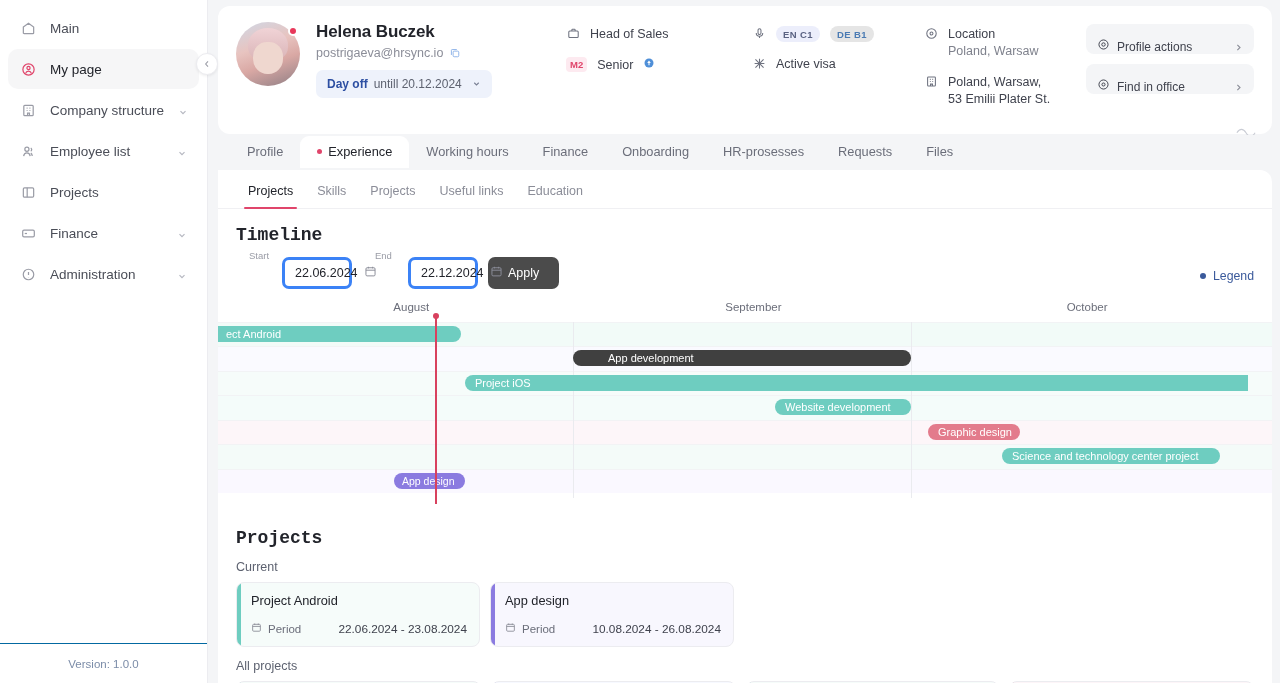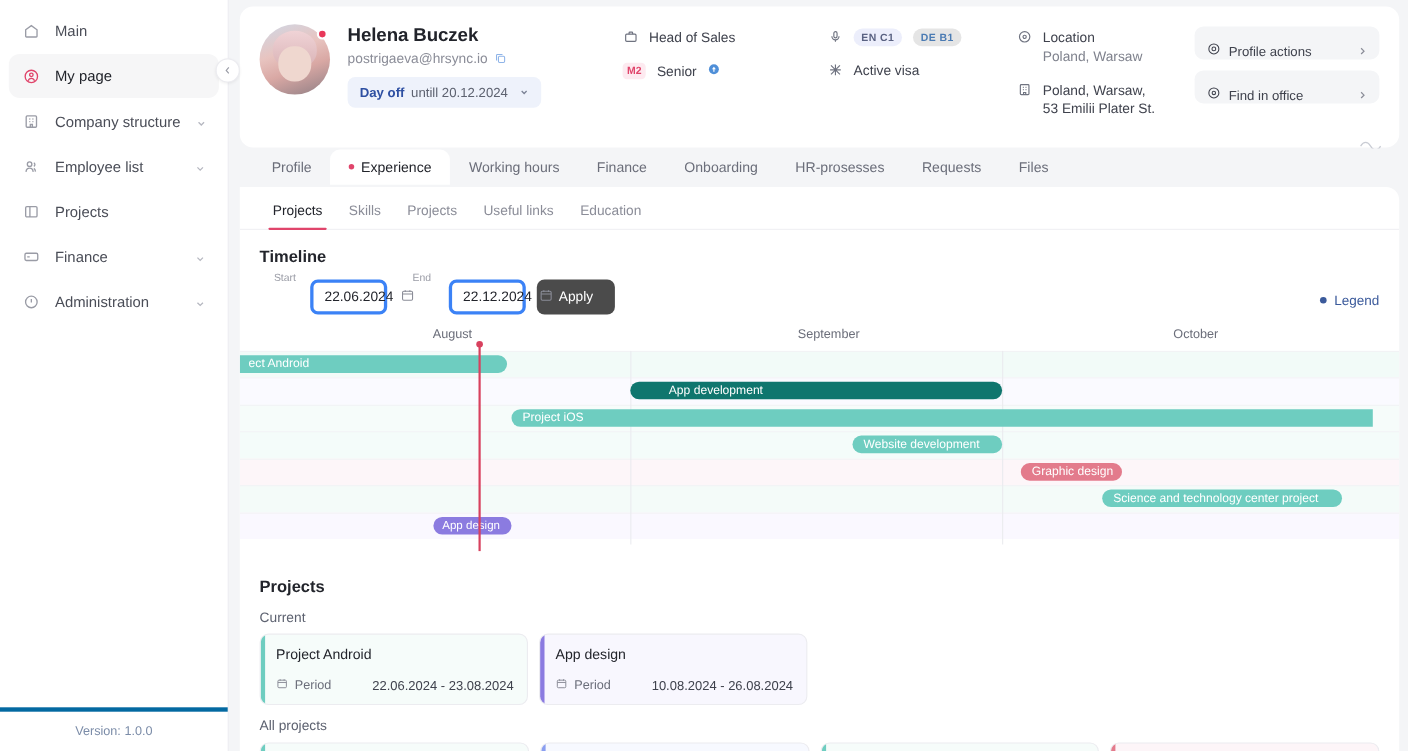--- a/index.html
+++ b/index.html
@@ -26,21 +26,21 @@
     font-size: 13.5px; color: #4a4d57; position: relative;
   }
   .nav-item.active { background: #f6f6f7; color: #22242b; }
   .nav-item.active .nav-label { color: #22242b; }
   .nav-icon { width: 16px; height: 16px; flex: 0 0 16px; display:flex; align-items:center; justify-content:center; color:#9a9ca6; }
   .nav-item.active .nav-icon { color: #e0456b; }
   .nav-label { flex: 1 1 auto; white-space: nowrap; color:#4a4d57; }
   .chev { width: 10px; height: 10px; color: #b5b7c0; flex: 0 0 10px; }
   .side-foot {
     height: 40px; display: flex; align-items: center; justify-content: center;
-    font-size: 11.5px; color: #7b8ca8; border-top: 4px solid #0369a1;
+    font-size: 11.5px; color: #7b8ca8; border-top: 1px solid #0369a1;
   }
   .collapse-btn {
     position: absolute; right: -11px; top: 53px; width: 22px; height: 22px;
     border-radius: 50%; background: #fff; border: 1px solid #ececf0;
     display: flex; align-items: center; justify-content: center;
     color: #9a9ca6; font-size: 10px; z-index: 30; cursor: pointer;
     box-shadow: 0 1px 3px rgba(0,0,0,.07);
   }
 
   
@@ -113,21 +113,21 @@
   
   .content-card {
     background:#fff; border-radius: 0 12px 12px 12px; height: 549px; overflow:hidden;
     position:relative;
   }
   .subtabs { display:flex; gap:0; padding: 10px 18px 0 18px; border-bottom:1px solid #f0f0f3; }
   .subtab { font-size:12.5px; color:#8b8d98; padding:4px 12px 10px 12px; cursor:pointer; position:relative;}
   .subtab.active { color:#22242b; }
   .subtab.active::after{ content:''; position:absolute; left:8px; right:8px; bottom:-1px; height:2px; background:#e0456b; border-radius:2px;}
 
-  .sec-title { font-size:15px; font-weight:700; color:#22242b; }
+  .sec-title { font-size:18px; font-weight:700; color:#22242b;font-family:Liberation Mono, monospace; }
 
   .ctrl-row { display:flex; align-items:flex-end; gap:10px; padding: 0 18px; margin-top:12px; position:relative;}
   .field { position:relative; width:116px;padding-left:46px; }
   .field .fl {
     position:absolute; top:-7px; left:9px; background:#fff; padding:0 4px;
     font-size:9.5px; color:#9a9ca6;
   }
   .field .fb {
     border:3px solid #3b82f6; border-radius:7px; height:32px; display:flex; align-items:center;
     padding:0 8px 0 10px; gap:6px; font-size:12.5px; color:#22242b; cursor:pointer;
@@ -530,21 +530,21 @@
             <div class="grow t4"></div>
             <div class="grow t5"></div>
             <div class="grow t6"></div>
           </div>
 
           <div class="vline" style="left:355px"></div>
           <div class="vline" style="left:693px"></div>
 
           <div class="bar" style="left:0px; width:243px; top:4px; background:#6ecdc0; border-radius:0 9px 9px 0; padding-left:8px;">ect Android</div>
 
-          <div class="bar" style="left:355px; width:338px; top:28.5px; background:#0f766e;padding-left:35px;">App development</div>
+          <div class="bar" style="left:355px; width:338px; top:28.5px; background:#404040;padding-left:35px;">App development</div>
 
           <div class="bar" style="left:247px; width:783px; top:53px; background:#6ecdc0; border-radius:9px 0 0 9px;">Project iOS</div>
 
           <div class="bar" style="left:557px; width:136px; top:77.5px; background:#6ecdc0;">Website development</div>
 
           <div class="bar" style="left:710px; width:92px; top:102px; background:#e37b8c;">Graphic design</div>
 
           <div class="bar" style="left:784px; width:218px; top:126.5px; background:#6ecdc0;">Science and technology center project</div>
 
           <div class="bar" style="left:176px; width:71px; top:151px; background:#8b7be0; padding:0 8px; font-size:10.5px;">App design</div>

